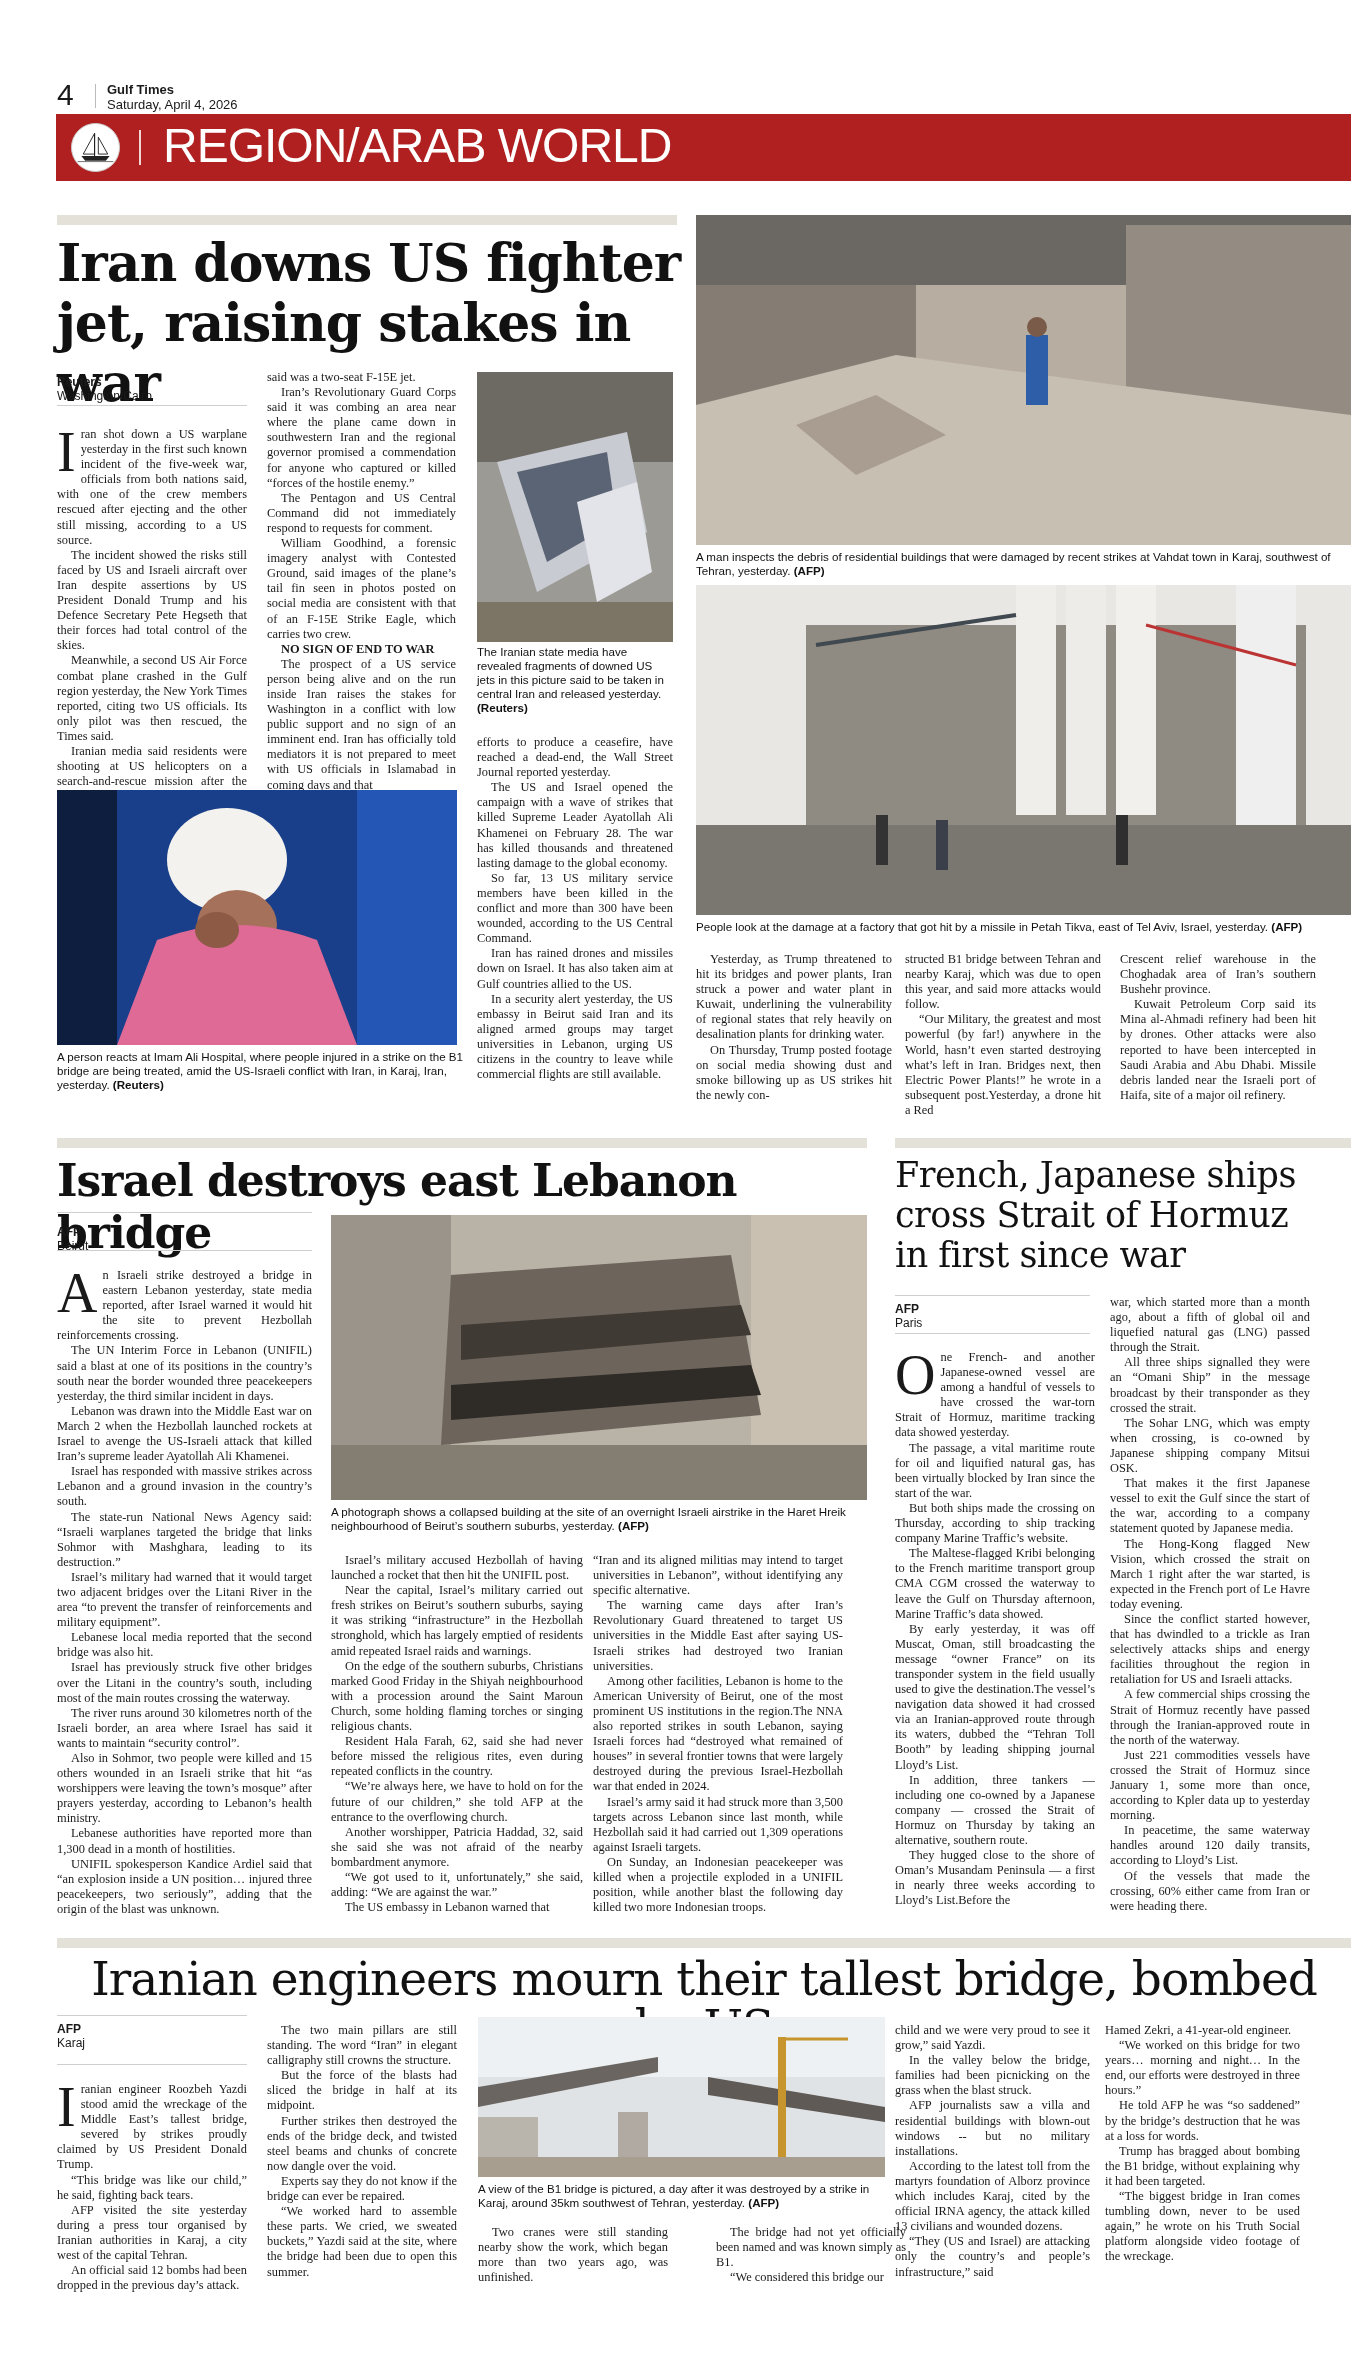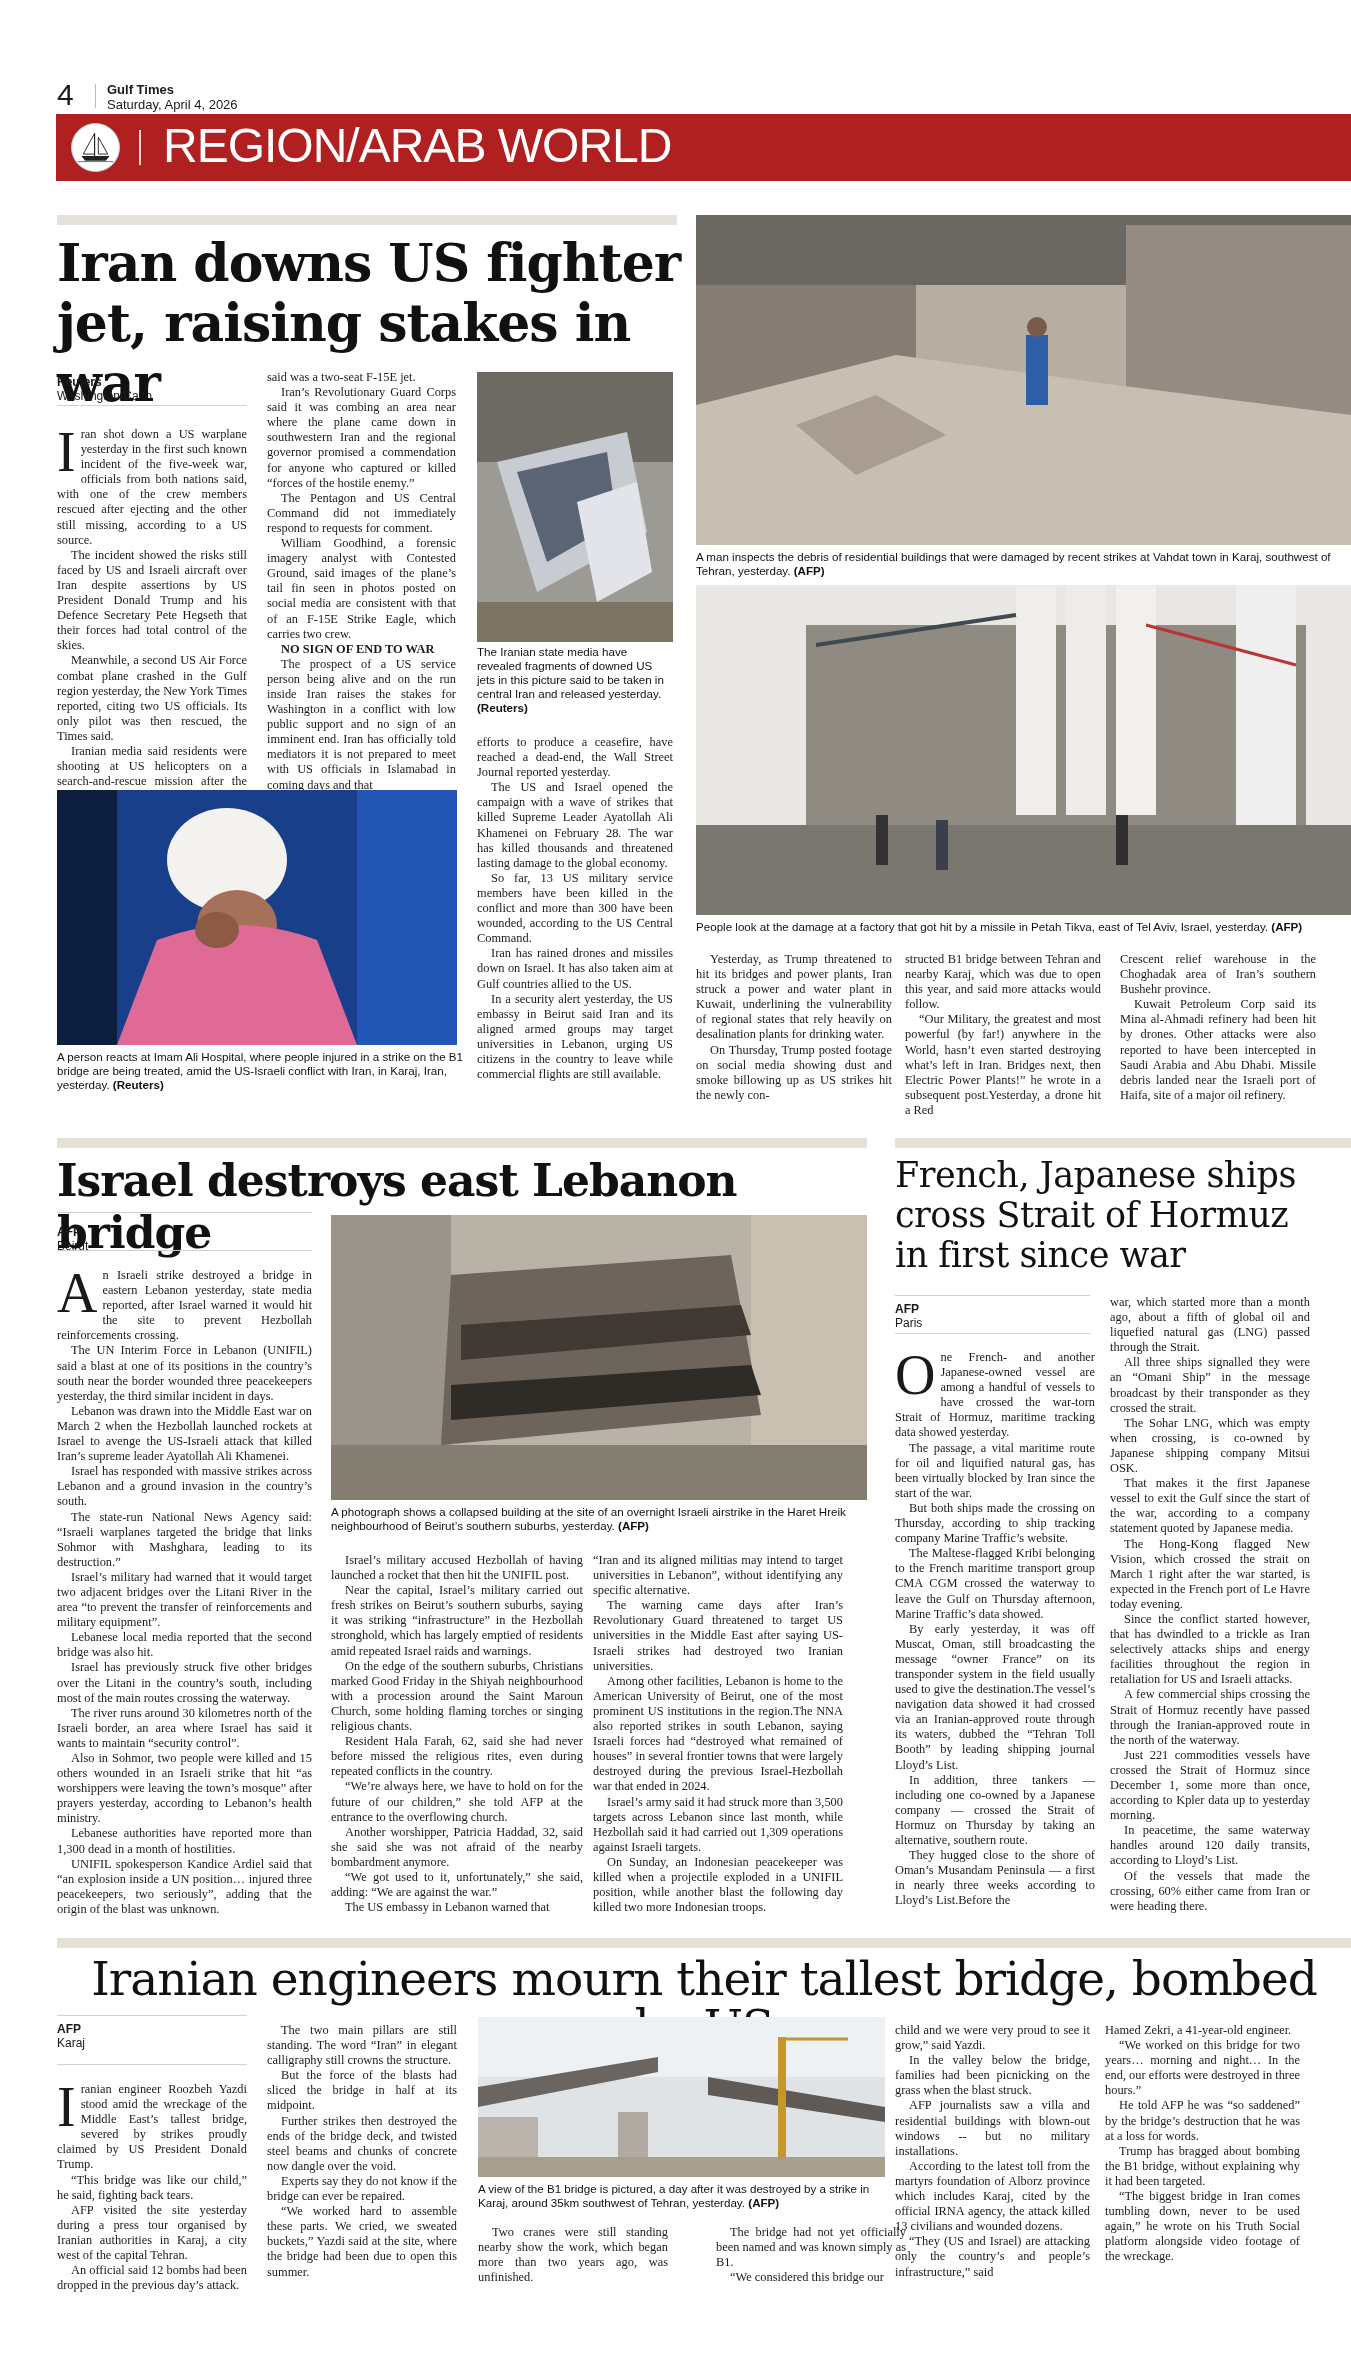--- a/index.html
+++ b/index.html
@@ -264,21 +264,21 @@
   <p>They hugged close to the shore of Oman’s Musandam Peninsula — a first in nearly three weeks according to Lloyd’s List.Before the</p>
 </div>
 <div class="abs col" style="left:1110px; top:1295px; width:200px;">
   <p class="first">war, which started more than a month ago, about a fifth of global oil and liquefied natural gas (LNG) passed through the Strait.</p>
   <p>All three ships signalled they were an “Omani Ship” in the message broadcast by their transponder as they crossed the strait.</p>
   <p>The Sohar LNG, which was empty when crossing, is co-owned by Japanese shipping company Mitsui OSK.</p>
   <p>That makes it the first Japanese vessel to exit the Gulf since the start of the war, according to a company statement quoted by Japanese media.</p>
   <p>The Hong-Kong flagged New Vision, which crossed the strait on March 1 right after the war started, is expected in the French port of Le Havre today evening.</p>
   <p>Since the conflict started however, that has dwindled to a trickle as Iran selectively attacks ships and energy facilities throughout the region in retaliation for US and Israeli attacks.</p>
   <p>A few commercial ships crossing the Strait of Hormuz recently have passed through the Iranian-approved route in the north of the waterway.</p>
-  <p>Just 221 commodities vessels have crossed the Strait of Hormuz since December 1, some more than once, according to Kpler data up to yesterday morning.</p>
+  <p>Just 221 commodities vessels have crossed the Strait of Hormuz since January 1, some more than once, according to Kpler data up to yesterday morning.</p>
   <p>In peacetime, the same waterway handles around 120 daily transits, according to Lloyd’s List.</p>
   <p>Of the vessels that made the crossing, 60% either came from Iran or were heading there.</p>
 </div>
 
 <div class="abs rule-bar" style="left:57px; top:1938px; width:1294px;"></div>
 <div class="abs headline" style="left:57px; top:1955px; width:1294px; font-size:47px; line-height:48px; font-weight:normal;text-align:center;">Iranian engineers mourn their tallest bridge, bombed by US</div>
 
 <div class="abs thin-rule" style="left:57px; top:2015px; width:190px;"></div>
 <div class="abs byline" style="left:57px; top:2022px; width:190px;">
   <div class="agency">AFP</div>

